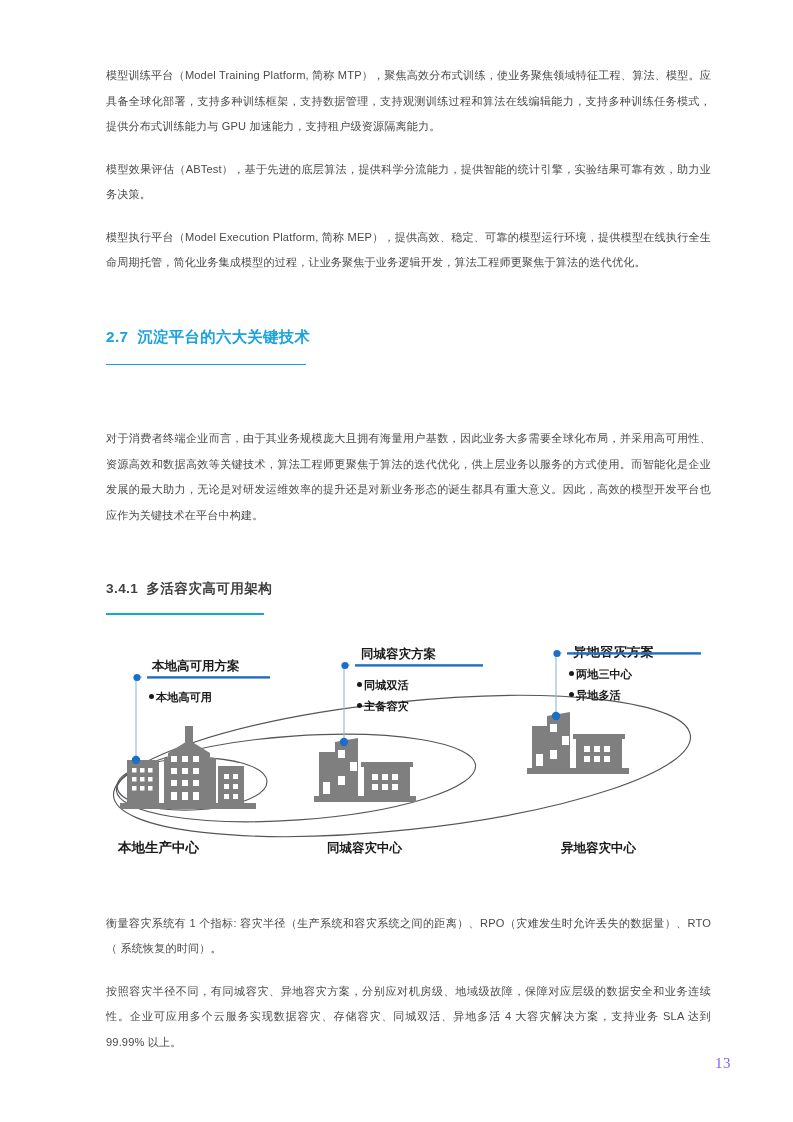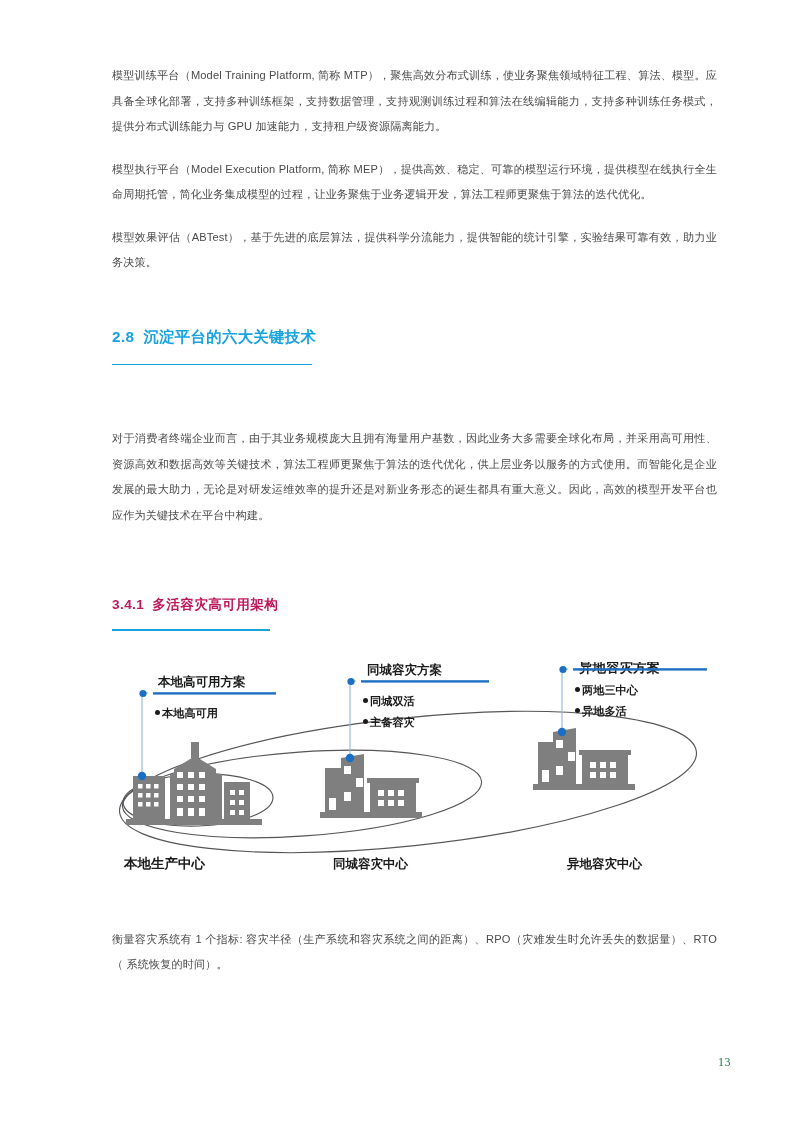--- a/index.html
+++ b/index.html
@@ -16,21 +16,21 @@
   }
 
   .page {
     position: absolute;
     inset: 0;
     background: #ffffff;
   }
 
   .content {
     position: absolute;
-    left: 112px;
+    left: 106px;
     top: 0;
     width: 605px;
   }
 
   
   p.body-par {
     margin: 0 0 17px 0;
     font-size: 11.1px;
     line-height: 25.5px;
     color: #4a4a4a;
@@ -54,25 +54,24 @@
     width: 200px;
     height: 1.6px;
     background: #17a2e0;
     margin-top: 16px;
   }
 
   .h3-block { margin: 0; }
   .h3-title {
     font-size: 13.6px;
     font-weight: bold;
-    color: #be185d;
+    color: #404040;
     letter-spacing: 0.4px;
     line-height: 20px;
     white-space: nowrap;
-    margin-top: 16px;
   }
   .h3-title .num { margin-right: 8px; }
   .h3-rule {
     width: 158px;
     height: 1.5px;
     background: #17a2e0;
     margin-top: 14px;
   }
 
   
@@ -82,51 +81,51 @@
     height: 235px;
   }
   .figure svg { display: block; }
 
   
   .page-number {
     position: absolute;
     right: 62px;
     top: 1055px;
     font-family: "Liberation Serif", "DejaVu Serif", serif;
-    font-size: 12px;
-    color: #15803d;
+    font-size: 15px;
+    color: #8b5cf6;
     letter-spacing: 0.5px;
   }
 
   .spacer-a { height: 63px; }
   .spacer-b { height: 33px; }
   .spacer-c { height: 61px; }
   .spacer-d { height: 34px; }
   .spacer-e { height: 31px; }
   .spacer-f { height: 30px; }
 </style>
 </head>
 <body>
 
 <div class="page">
   <div class="content">
 
     <div class="spacer-a"></div>
 
     <p class="body-par">模型训练平台（Model Training Platform, 简称 MTP），聚焦高效分布式训练，使业务聚焦领域特征工程、算法、模型。应具备全球化部署，支持多种训练框架，支持数据管理，支持观测训练过程和算法在线编辑能力，支持多种训练任务模式，提供分布式训练能力与 GPU 加速能力，支持租户级资源隔离能力。</p>
 
+    <p class="body-par">模型效果评估（ABTest），基于先进的底层算法，提供科学分流能力，提供智能的统计引擎，实验结果可靠有效，助力业务决策。</p>
+
     <p class="body-par">模型执行平台（Model Execution Platform, 简称 MEP），提供高效、稳定、可靠的模型运行环境，提供模型在线执行全生命周期托管，简化业务集成模型的过程，让业务聚焦于业务逻辑开发，算法工程师更聚焦于算法的迭代优化。</p>
-
-    <p class="body-par">模型效果评估（ABTest），基于先进的底层算法，提供科学分流能力，提供智能的统计引擎，实验结果可靠有效，助力业务决策。</p>
 
     <div class="spacer-b"></div>
 
     <div class="h2-block">
       <div class="h2-title">
-        <span class="num">2.8</span><span>沉淀平台的六大关键技术</span>
+        <span class="num">2.7</span><span>沉淀平台的六大关键技术</span>
       </div>
       <div class="h2-rule"></div>
     </div>
 
     <div class="spacer-c"></div>
 
     <p class="body-par">对于消费者终端企业而言，由于其业务规模庞大且拥有海量用户基数，因此业务大多需要全球化布局，并采用高可用性、资源高效和数据高效等关键技术，算法工程师更聚焦于算法的迭代优化，供上层业务以服务的方式使用。而智能化是企业发展的最大助力，无论是对研发运维效率的提升还是对新业务形态的诞生都具有重大意义。因此，高效的模型开发平台也应作为关键技术在平台中构建。</p>
 
     <div class="spacer-d"></div>
 
@@ -280,17 +279,18 @@
           <text x="221" y="206" font-size="12.5">同城容灾中心</text>
           <text x="455" y="206" font-size="12.5">异地容灾中心</text>
         </g>
       </svg>
     </div>
 
     <div class="spacer-f"></div>
 
     <p class="body-par">衡量容灾系统有 1 个指标: 容灾半径（生产系统和容灾系统之间的距离）、RPO（灾难发生时允许丢失的数据量）、RTO（ 系统恢复的时间）。</p>
 
+    <p class="body-par">按照容灾半径不同，有同城容灾、异地容灾方案，分别应对机房级、地域级故障，保障对应层级的数据安全和业务连续性。企业可应用多个云服务实现数据容灾、存储容灾、同城双活、异地多活 4 大容灾解决方案，支持业务 SLA 达到 99.99% 以上。</p>
 
   </div>
 
   <div class="page-number">13</div>
 </div>
 
 </body></html>

